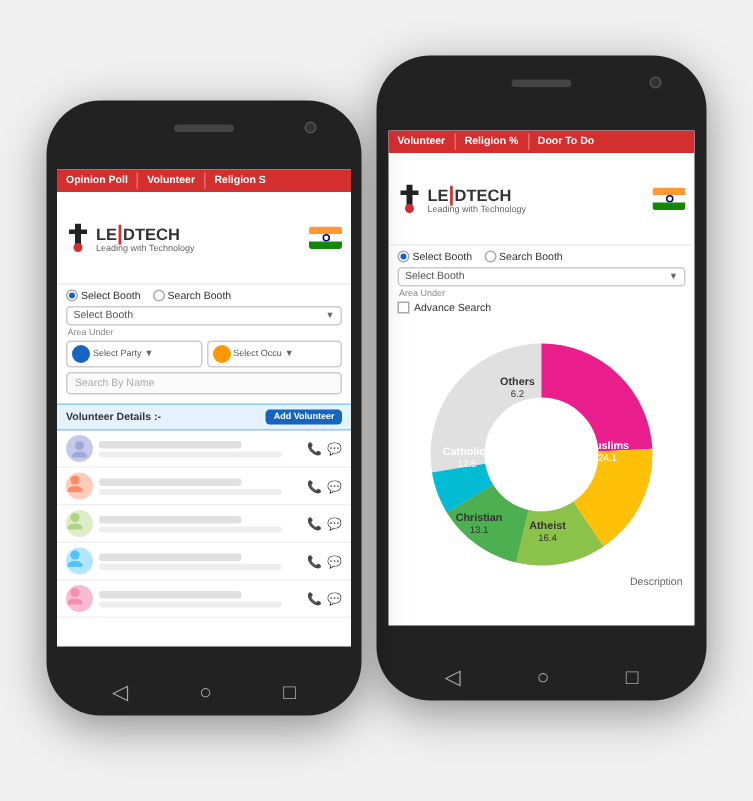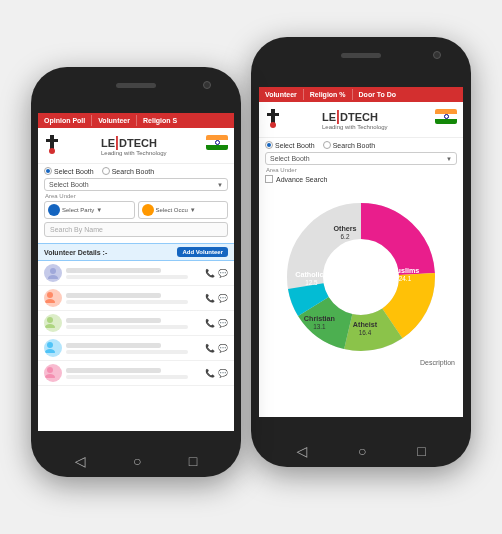--- a/index.html
+++ b/index.html
@@ -112,24 +112,23 @@
       font-size: 7px;
       font-weight: bold;
       white-space: nowrap;
       border-right: 1px solid rgba(255,255,255,0.3);
     }
 
     .header-tab:last-child { border-right: none; }
 
     .logo-area {
       display: flex;
-      align-items: flex-start;
-      padding: 7px 6px;
+      align-items: center;
+      padding: 20px 6px;
       border-bottom: 1px solid #eee;
-      gap: 37px;
     }
 
     .logo-text {
       font-size: 11px;
       font-weight: bold;
       color: #333;
       line-height: 1.1;
     }
 
     .logo-text span {

